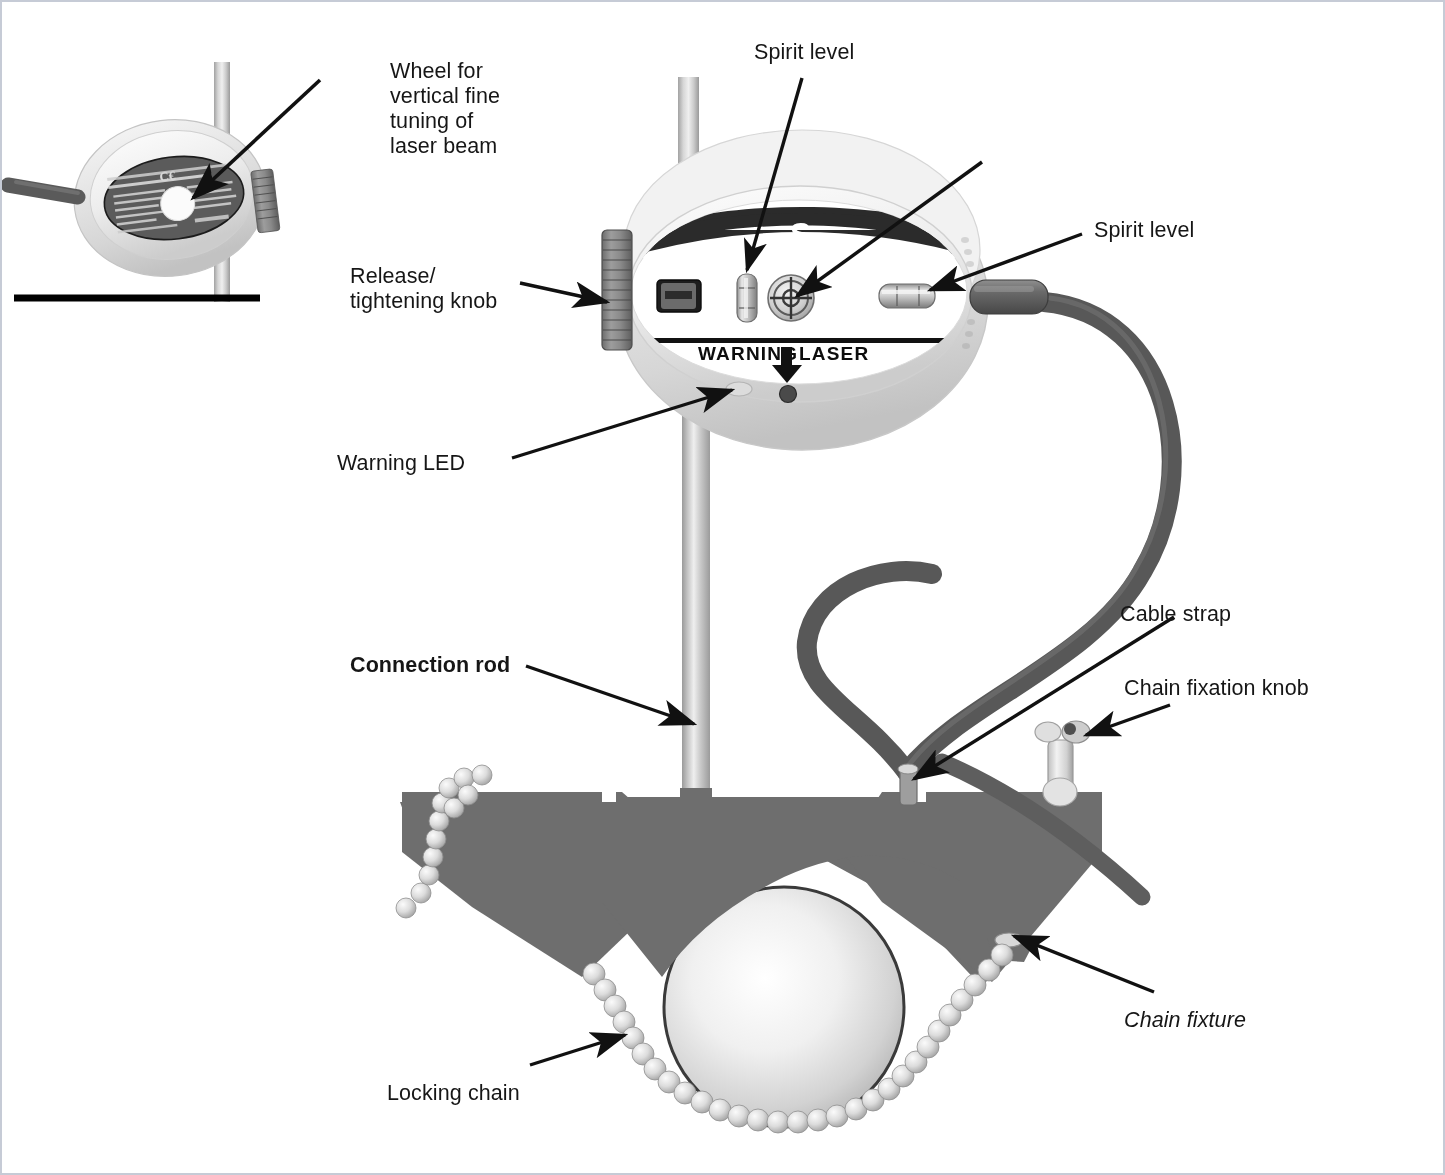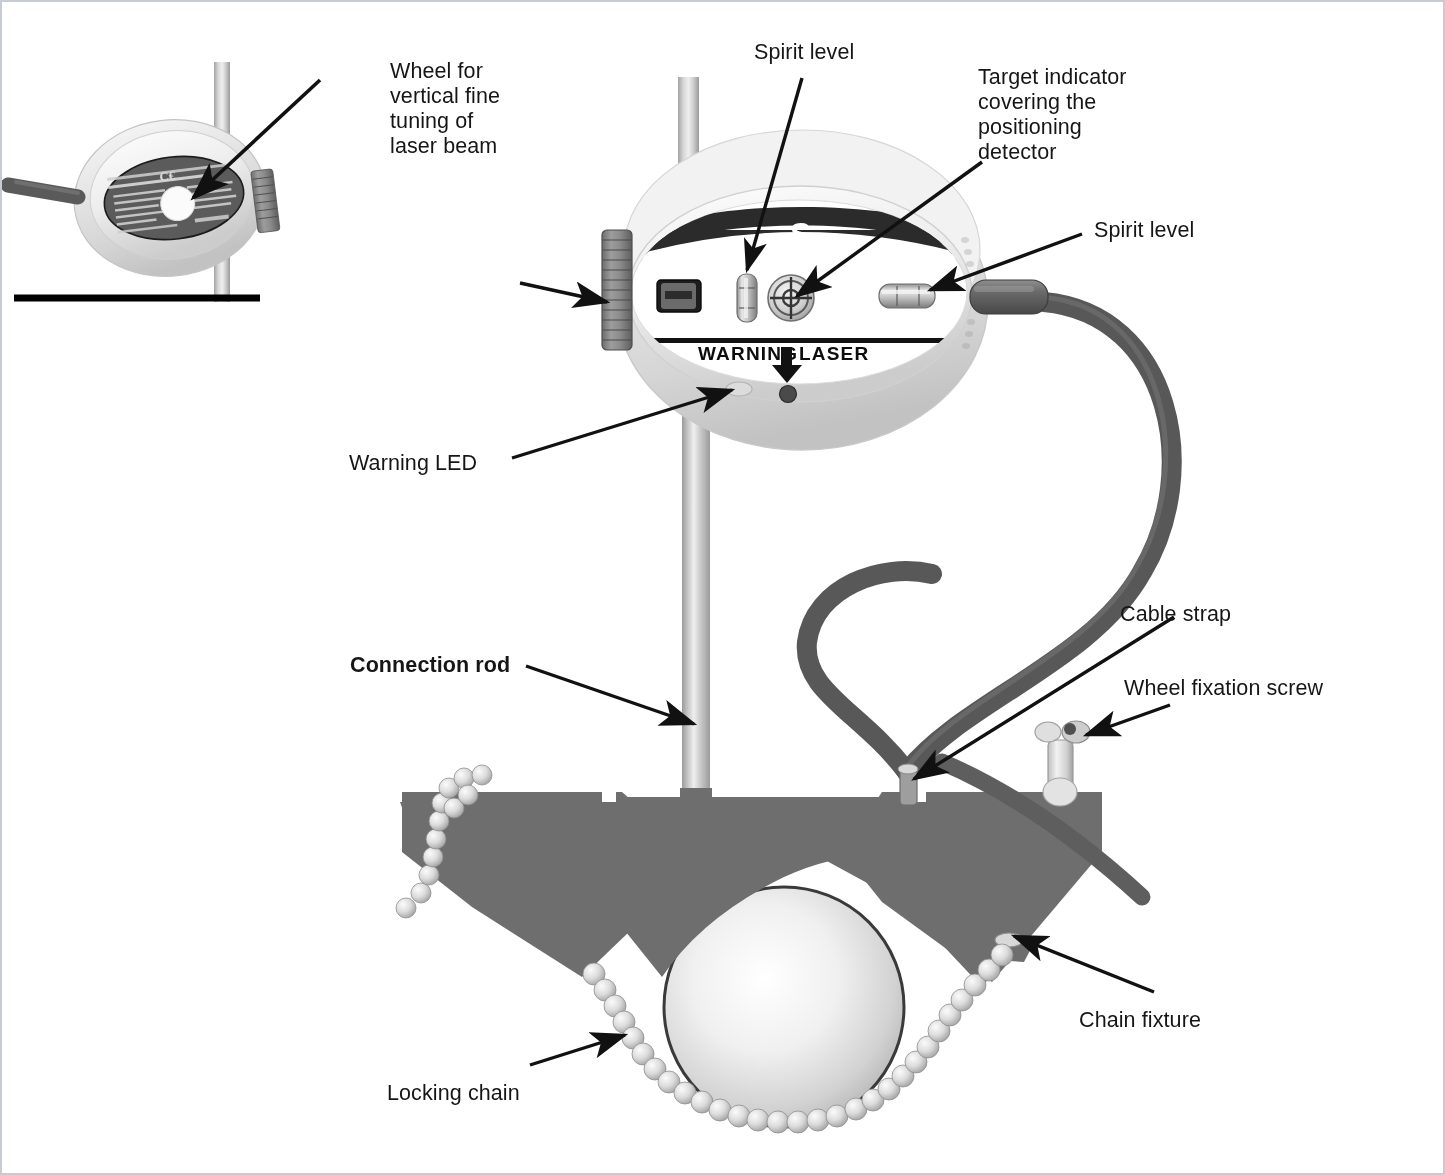--- a/index.html
+++ b/index.html
@@ -408,25 +408,23 @@
 
       <line x1="528" y1="1063" x2="623" y2="1033" marker-end="url(#arrowHead)"></line>
     </g>
   </svg>
 
   <div class="lbl" style="left:352px; top:57px;margin-left:36px;">Wheel for
 vertical fine
 tuning of
 laser beam</div>
   <div class="lbl" style="left:752px; top:38px;">Spirit level</div>
-  <div class="lbl" style="left:976px; top:63px;">Target indicator
-covering the
-positioning
-detector</div>
   <div class="lbl" style="left:1092px; top:216px;">Spirit level</div>
-  <div class="lbl" style="left:347px; top:449px;">Warning LED</div>
+  <div class="lbl" style="left:348px; top:262px;">Release/
+tightening knob</div>
+  <div class="lbl" style="left:335px; top:449px;">Warning LED</div>
   <div class="lbl" style="left:348px; top:651px;font-weight:bold;">Connection rod</div>
   <div class="lbl" style="left:1118px; top:600px;">Cable strap</div>
-  <div class="lbl" style="left:1122px; top:674px;">Wheel fixation screw</div>
-  <div class="lbl" style="left:1077px; top:1006px;">Chain fixture</div>
+  <div class="lbl" style="left:1122px; top:674px;">Chain fixation knob</div>
+  <div class="lbl" style="left:1122px; top:1006px;font-style:italic;">Chain fixture</div>
   <div class="lbl" style="left:385px; top:1079px;">Locking chain</div>
 
 </div>
 
 </body></html>

